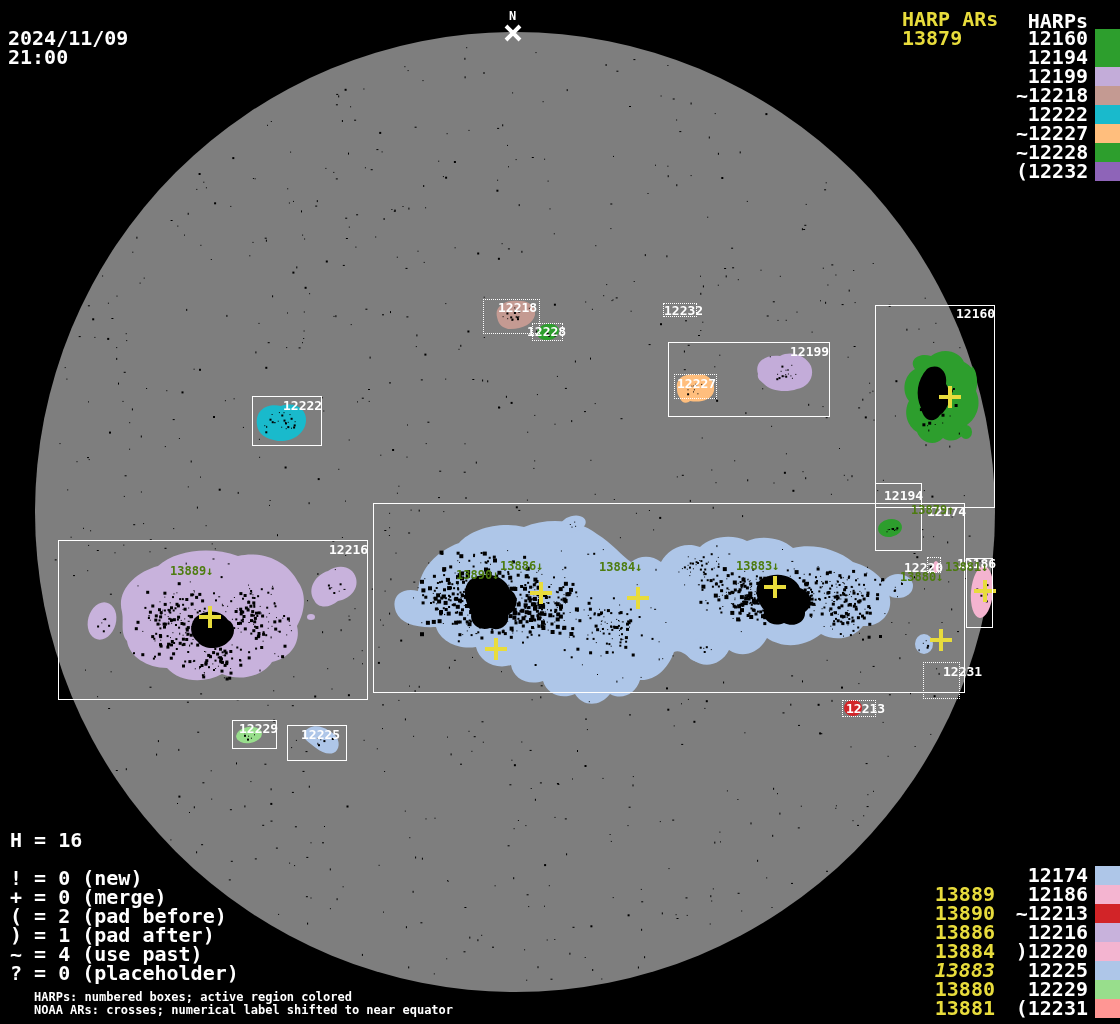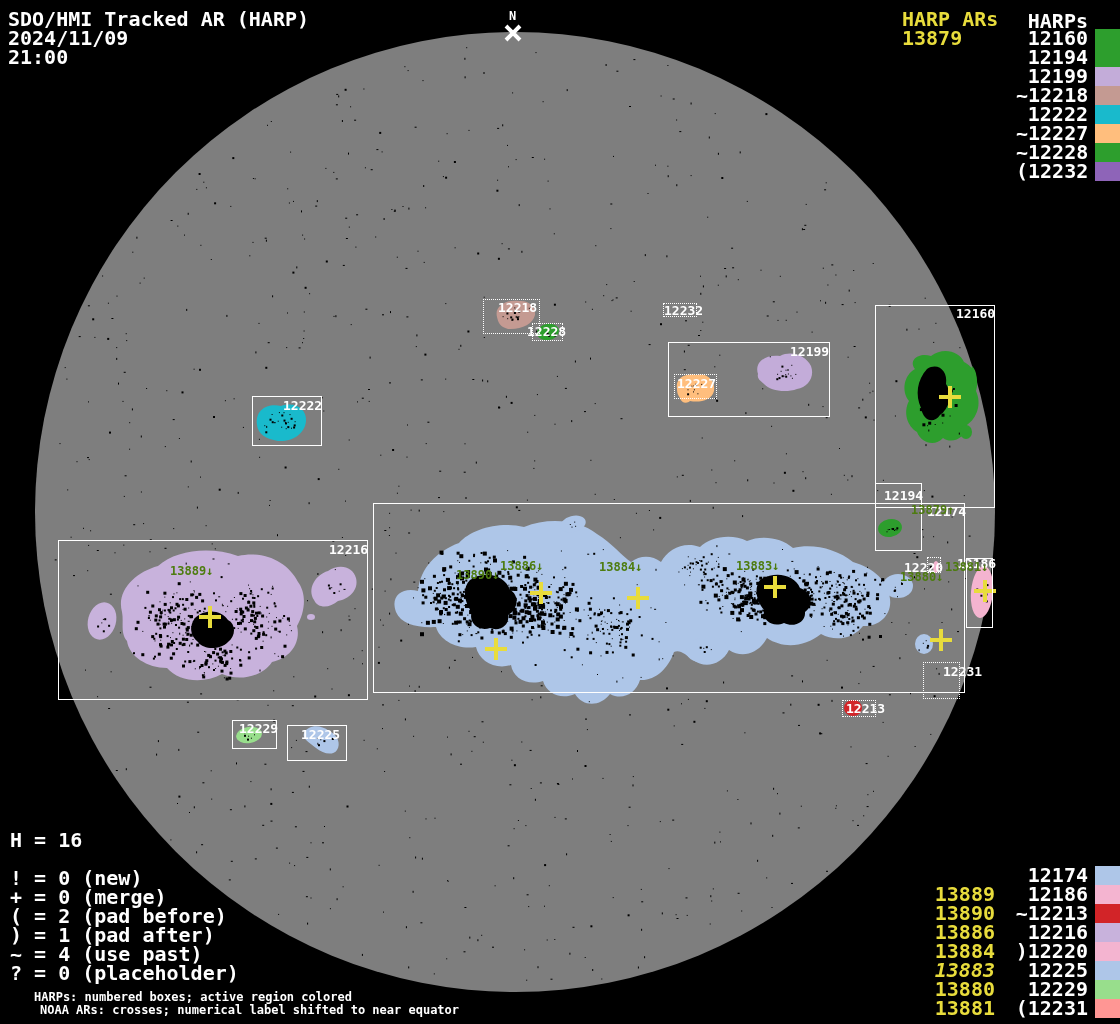--- a/index.html
+++ b/index.html
@@ -2510,21 +2510,20 @@
       <div class="noaa-label" style="left: 456px; top: 569px;">13890↓</div>
       <div class="noaa-label" style="left: 500px; top: 560px;">13886↓</div>
       <div class="noaa-label" style="left: 599px; top: 561px;">13884↓</div>
       <div class="noaa-label" style="left: 736px; top: 560px;">13883↓</div>
       <div class="noaa-label" style="left: 900px; top: 571px;">13880↓</div>
       <div class="noaa-label" style="left: 945px; top: 561px; text-align: center;">13881↓</div>
     </div>
 
   <div id="chrome">
 
-    <div class="abs big" style="left:8px; top:10px;">SDO/HMI Tracked AR (HARP)</div>
     <div class="abs big" style="left:8px; top:29px;">2024/11/09</div>
     <div class="abs big" style="left:8px; top:48px;">21:00</div>
 
     <div class="north-n" style="left:509px; top:10px;">N</div>
 
     <div class="abs big yellow" style="left:902px; top:10px;">HARP ARs</div>
     <div class="abs big yellow" style="left:902px; top:29px;">13879</div>
     <div class="abs big ra" style="left:1016px; top:12px; width:72px;">HARPs</div>
     <div id="legend-top-items">
         <div class="abs big ra" style="left: 1016px; top: 29px; width: 72px;">12160</div>
@@ -2573,15 +2572,15 @@
 
     <div class="abs big" style="left:10px; top:831px;">H = 16</div>
     <div class="abs big" style="left:10px; top:869px;">! = 0 (new)</div>
     <div class="abs big" style="left:10px; top:888px;">+ = 0 (merge)</div>
     <div class="abs big" style="left:10px; top:907px;">( = 2 (pad before)</div>
     <div class="abs big" style="left:10px; top:926px;">) = 1 (pad after)</div>
     <div class="abs big" style="left:10px; top:945px;">~ = 4 (use past)</div>
     <div class="abs big" style="left:10px; top:964px;">? = 0 (placeholder)</div>
 
     <div class="small-note" style="left:6px; top:991px;">HARPs: numbered boxes; active region colored</div>
-    <div class="small-note" style="left:6px; top:1004px;margin-left:6px;">NOAA ARs: crosses; numerical label shifted to near equator</div>
+    <div class="small-note" style="left:6px; top:1004px;">NOAA ARs: crosses; numerical label shifted to near equator</div>
   </div>
 </div>
 
 </body></html>

